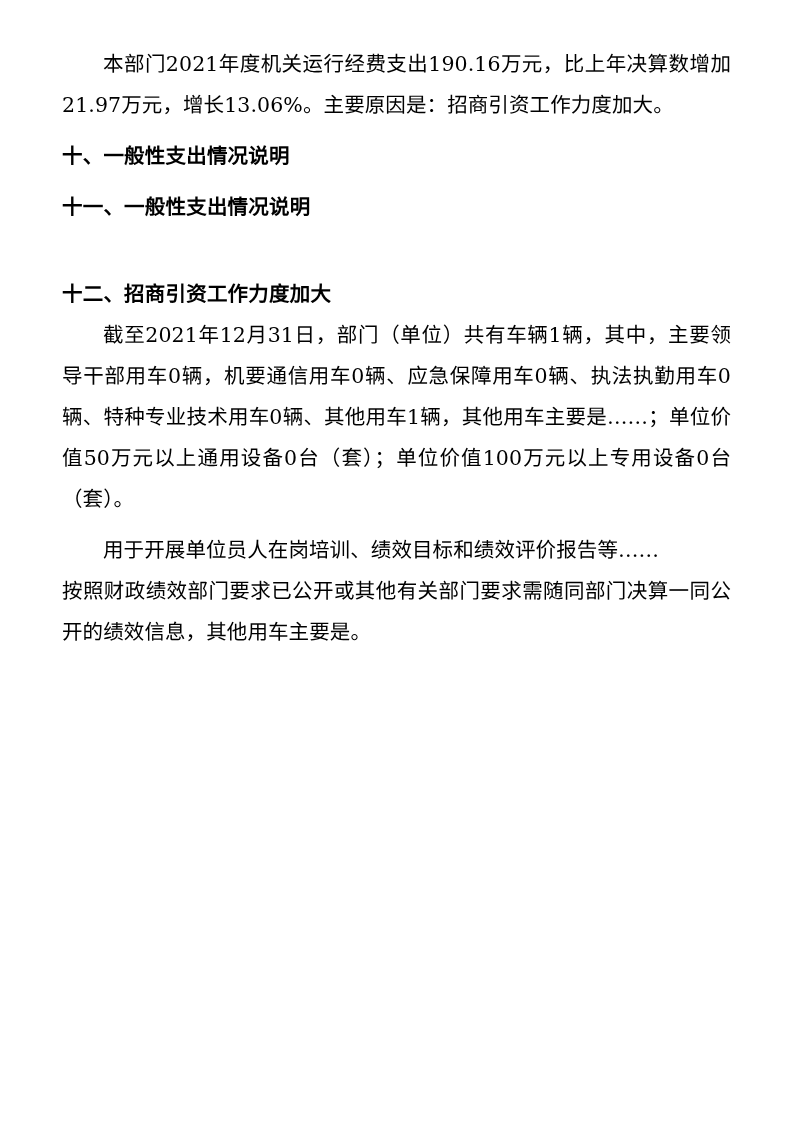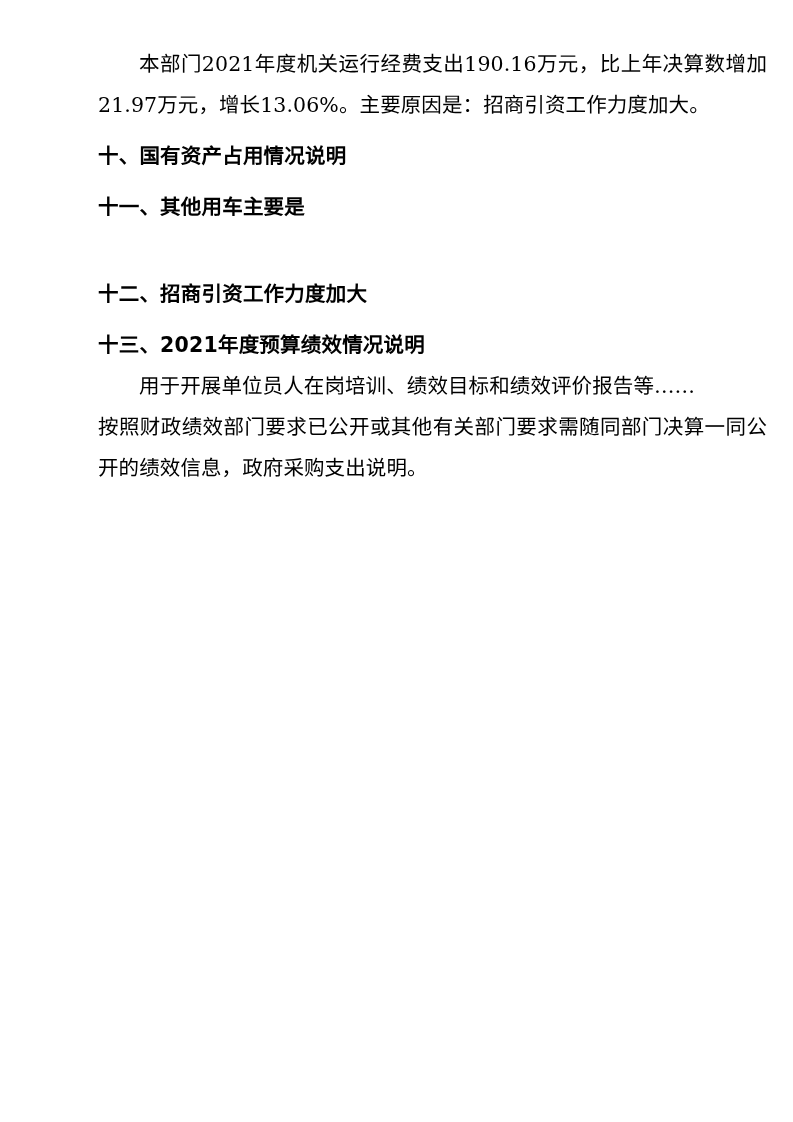--- a/index.html
+++ b/index.html
@@ -13,21 +13,21 @@
     height: 1122px;
     font-family: "DejaVu Serif", "Liberation Serif", serif;
     color: #000000;
     overflow: hidden;
   }
   .page {
     position: relative;
     width: 793px;
     height: 1122px;
     box-sizing: border-box;
-    padding: 44px 62px 0 98px;
+    padding: 44px 62px 0 62px;
     background: #ffffff;
   }
   .doc-body {
     width: 669px;
     margin: 0 auto;
   }
   p.para {
     margin: 0;
     font-size: 20.5px;
     line-height: 41px;
@@ -55,35 +55,35 @@
 </head>
 <body>
 
 <div class="page">
   <div class="doc-body">
 
     <p class="para">本部门2021年度机关运行经费支出190.16万元，比上年决算数增加21.97万元，增长13.06%。主要原因是：招商引资工作力度加大。</p>
 
     <div class="spacer-sm"></div>
 
-    <h2 class="heading">十、国有资产占用情况说明</h2>
+    <h2 class="heading">十、一般性支出情况说明</h2>
 
 
     <div class="spacer-sm"></div>
 
-    <h2 class="heading">十一、其他用车主要是</h2>
+    <h2 class="heading">十一、一般性支出情况说明</h2>
 
 
     <div class="spacer-lg"></div>
 
     <h2 class="heading">十二、招商引资工作力度加大</h2>
 
+    <p class="para">截至2021年12月31日，部门（单位）共有车辆1辆，其中，主要领导干部用车0辆，机要通信用车0辆、应急保障用车0辆、执法执勤用车0辆、特种专业技术用车0辆、其他用车1辆，其他用车主要是……；单位价值50万元以上通用设备0台（套）；单位价值100万元以上专用设备0台（套）。</p>
 
     <div class="spacer-sm"></div>
 
-    <h2 class="heading">十三、2021年度预算绩效情况说明</h2>
 
     <p class="para">用于开展单位员人在岗培训、绩效目标和绩效评价报告等……</p>
 
-    <p class="para no-indent">按照财政绩效部门要求已公开或其他有关部门要求需随同部门决算一同公开的绩效信息，政府采购支出说明。</p>
+    <p class="para no-indent">按照财政绩效部门要求已公开或其他有关部门要求需随同部门决算一同公开的绩效信息，其他用车主要是。</p>
 
   </div>
 </div>
 
 </body></html>

